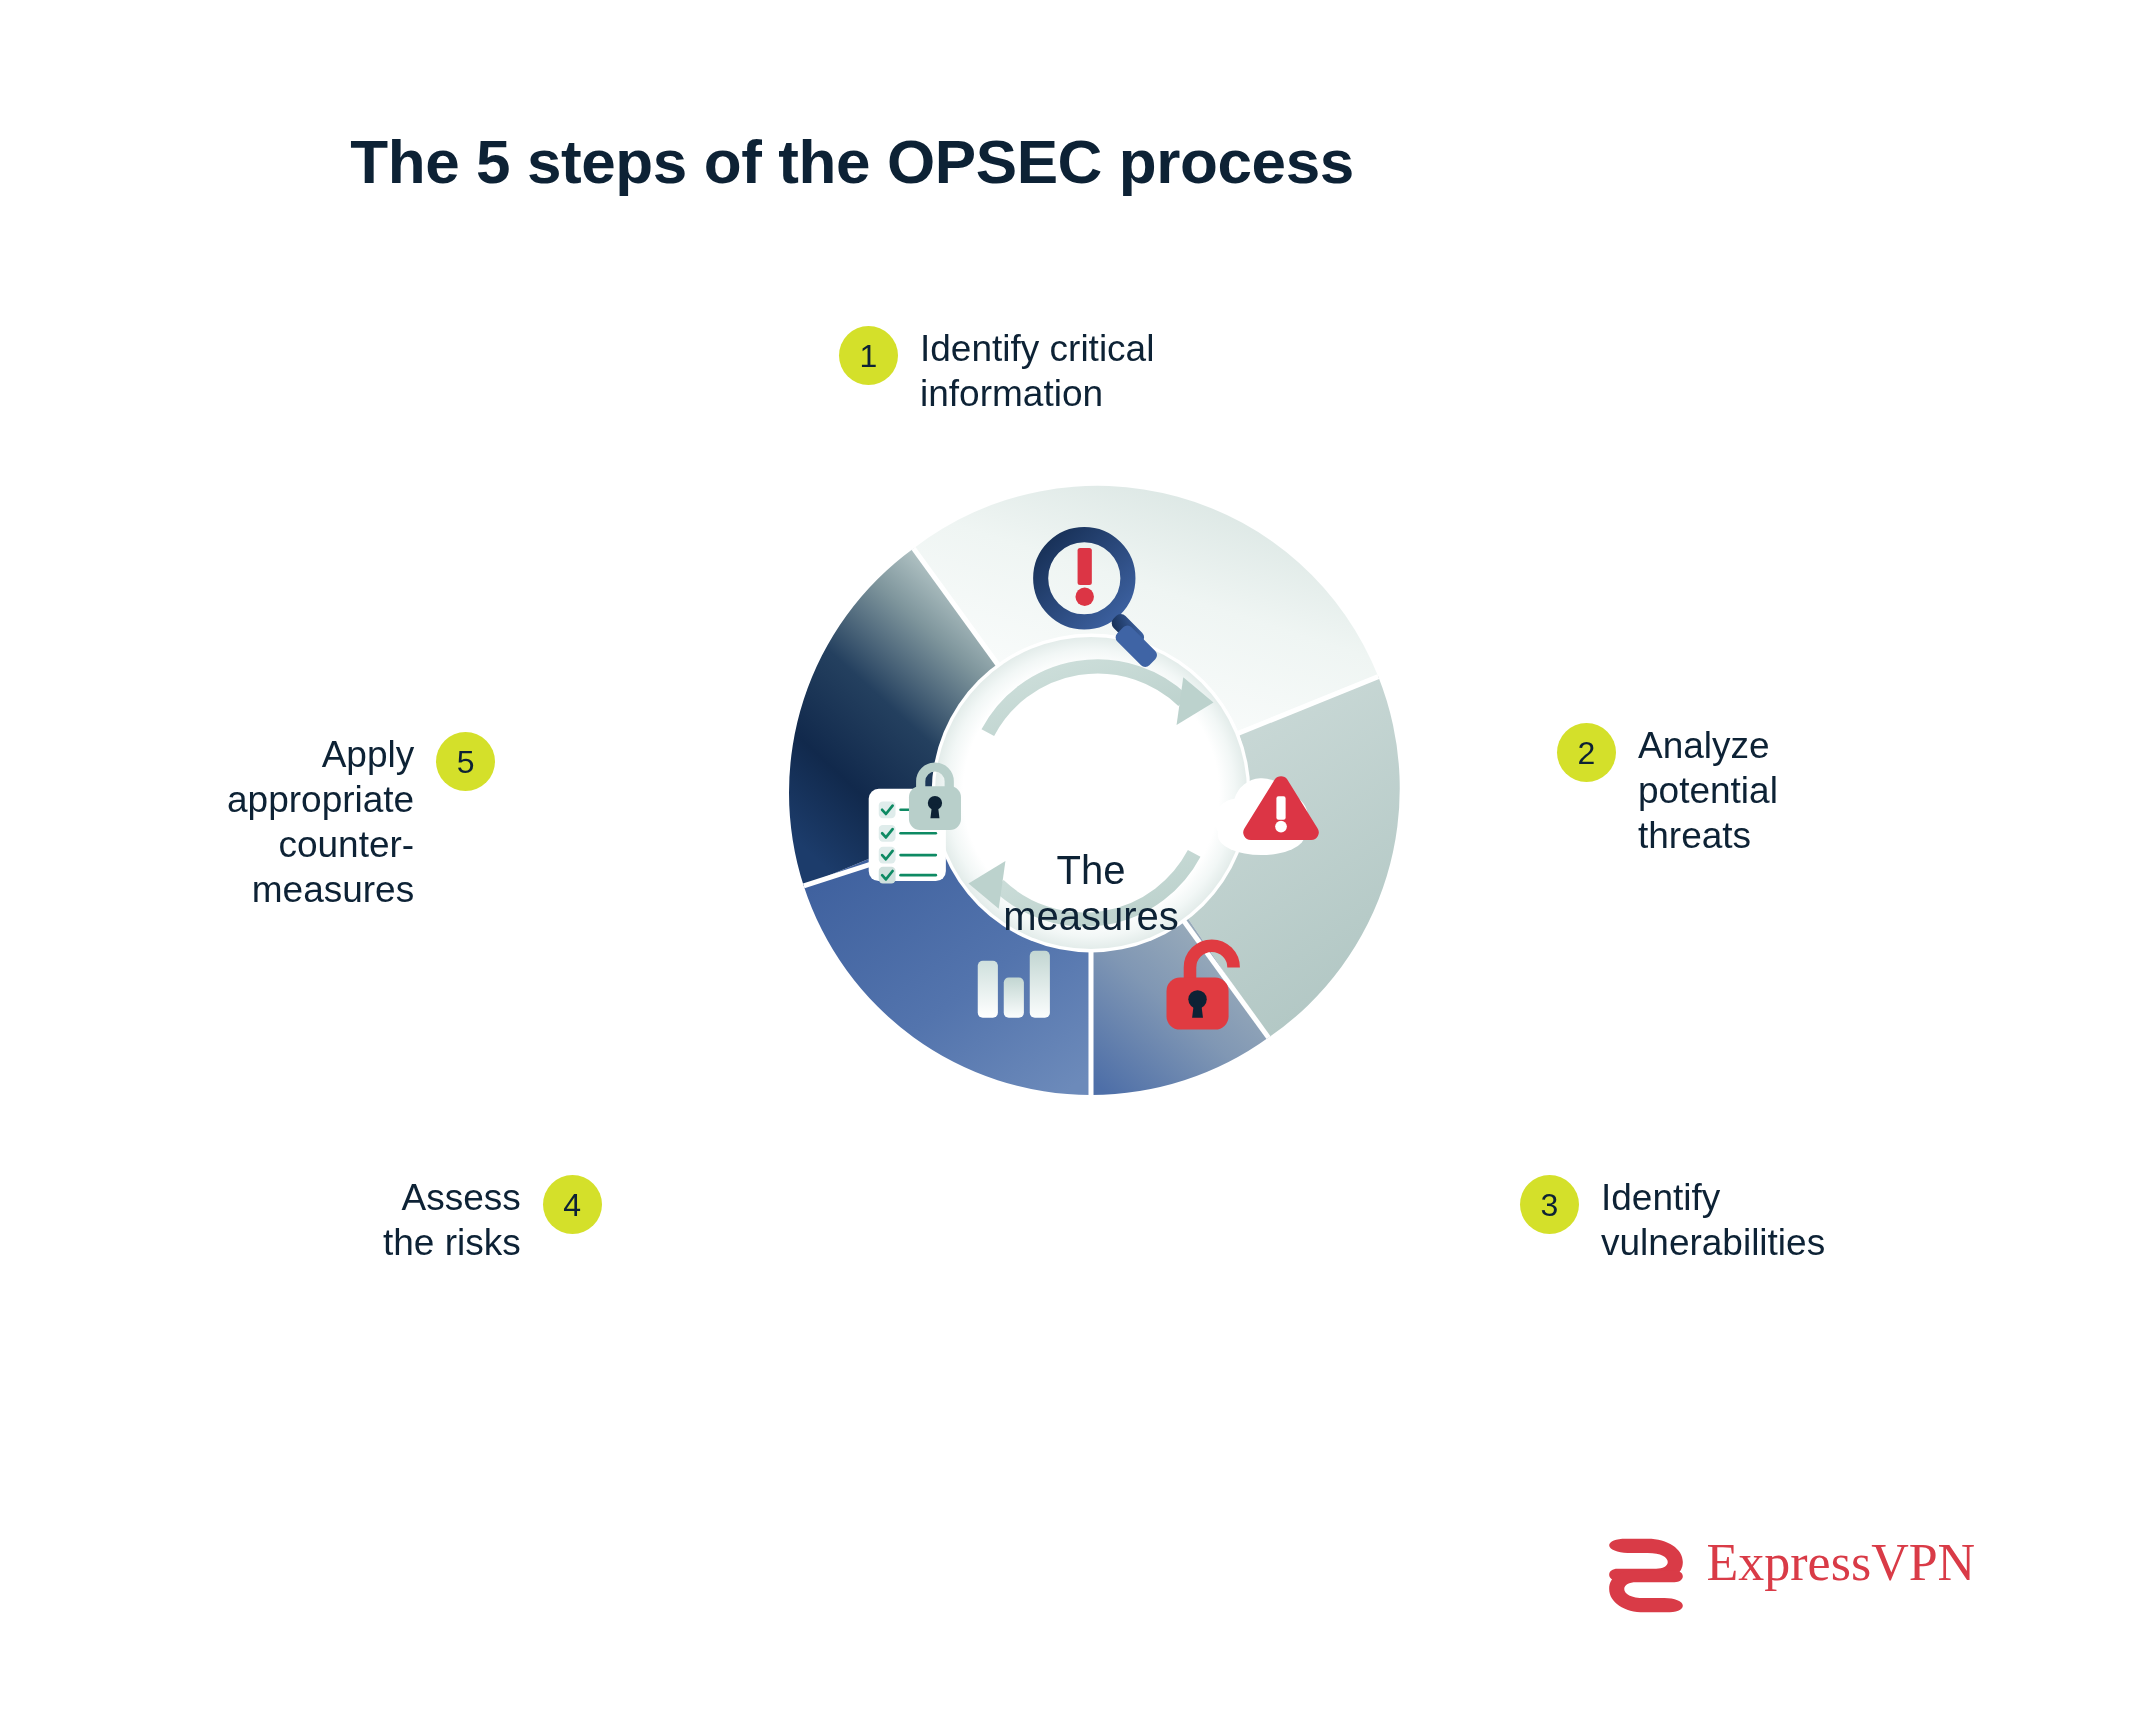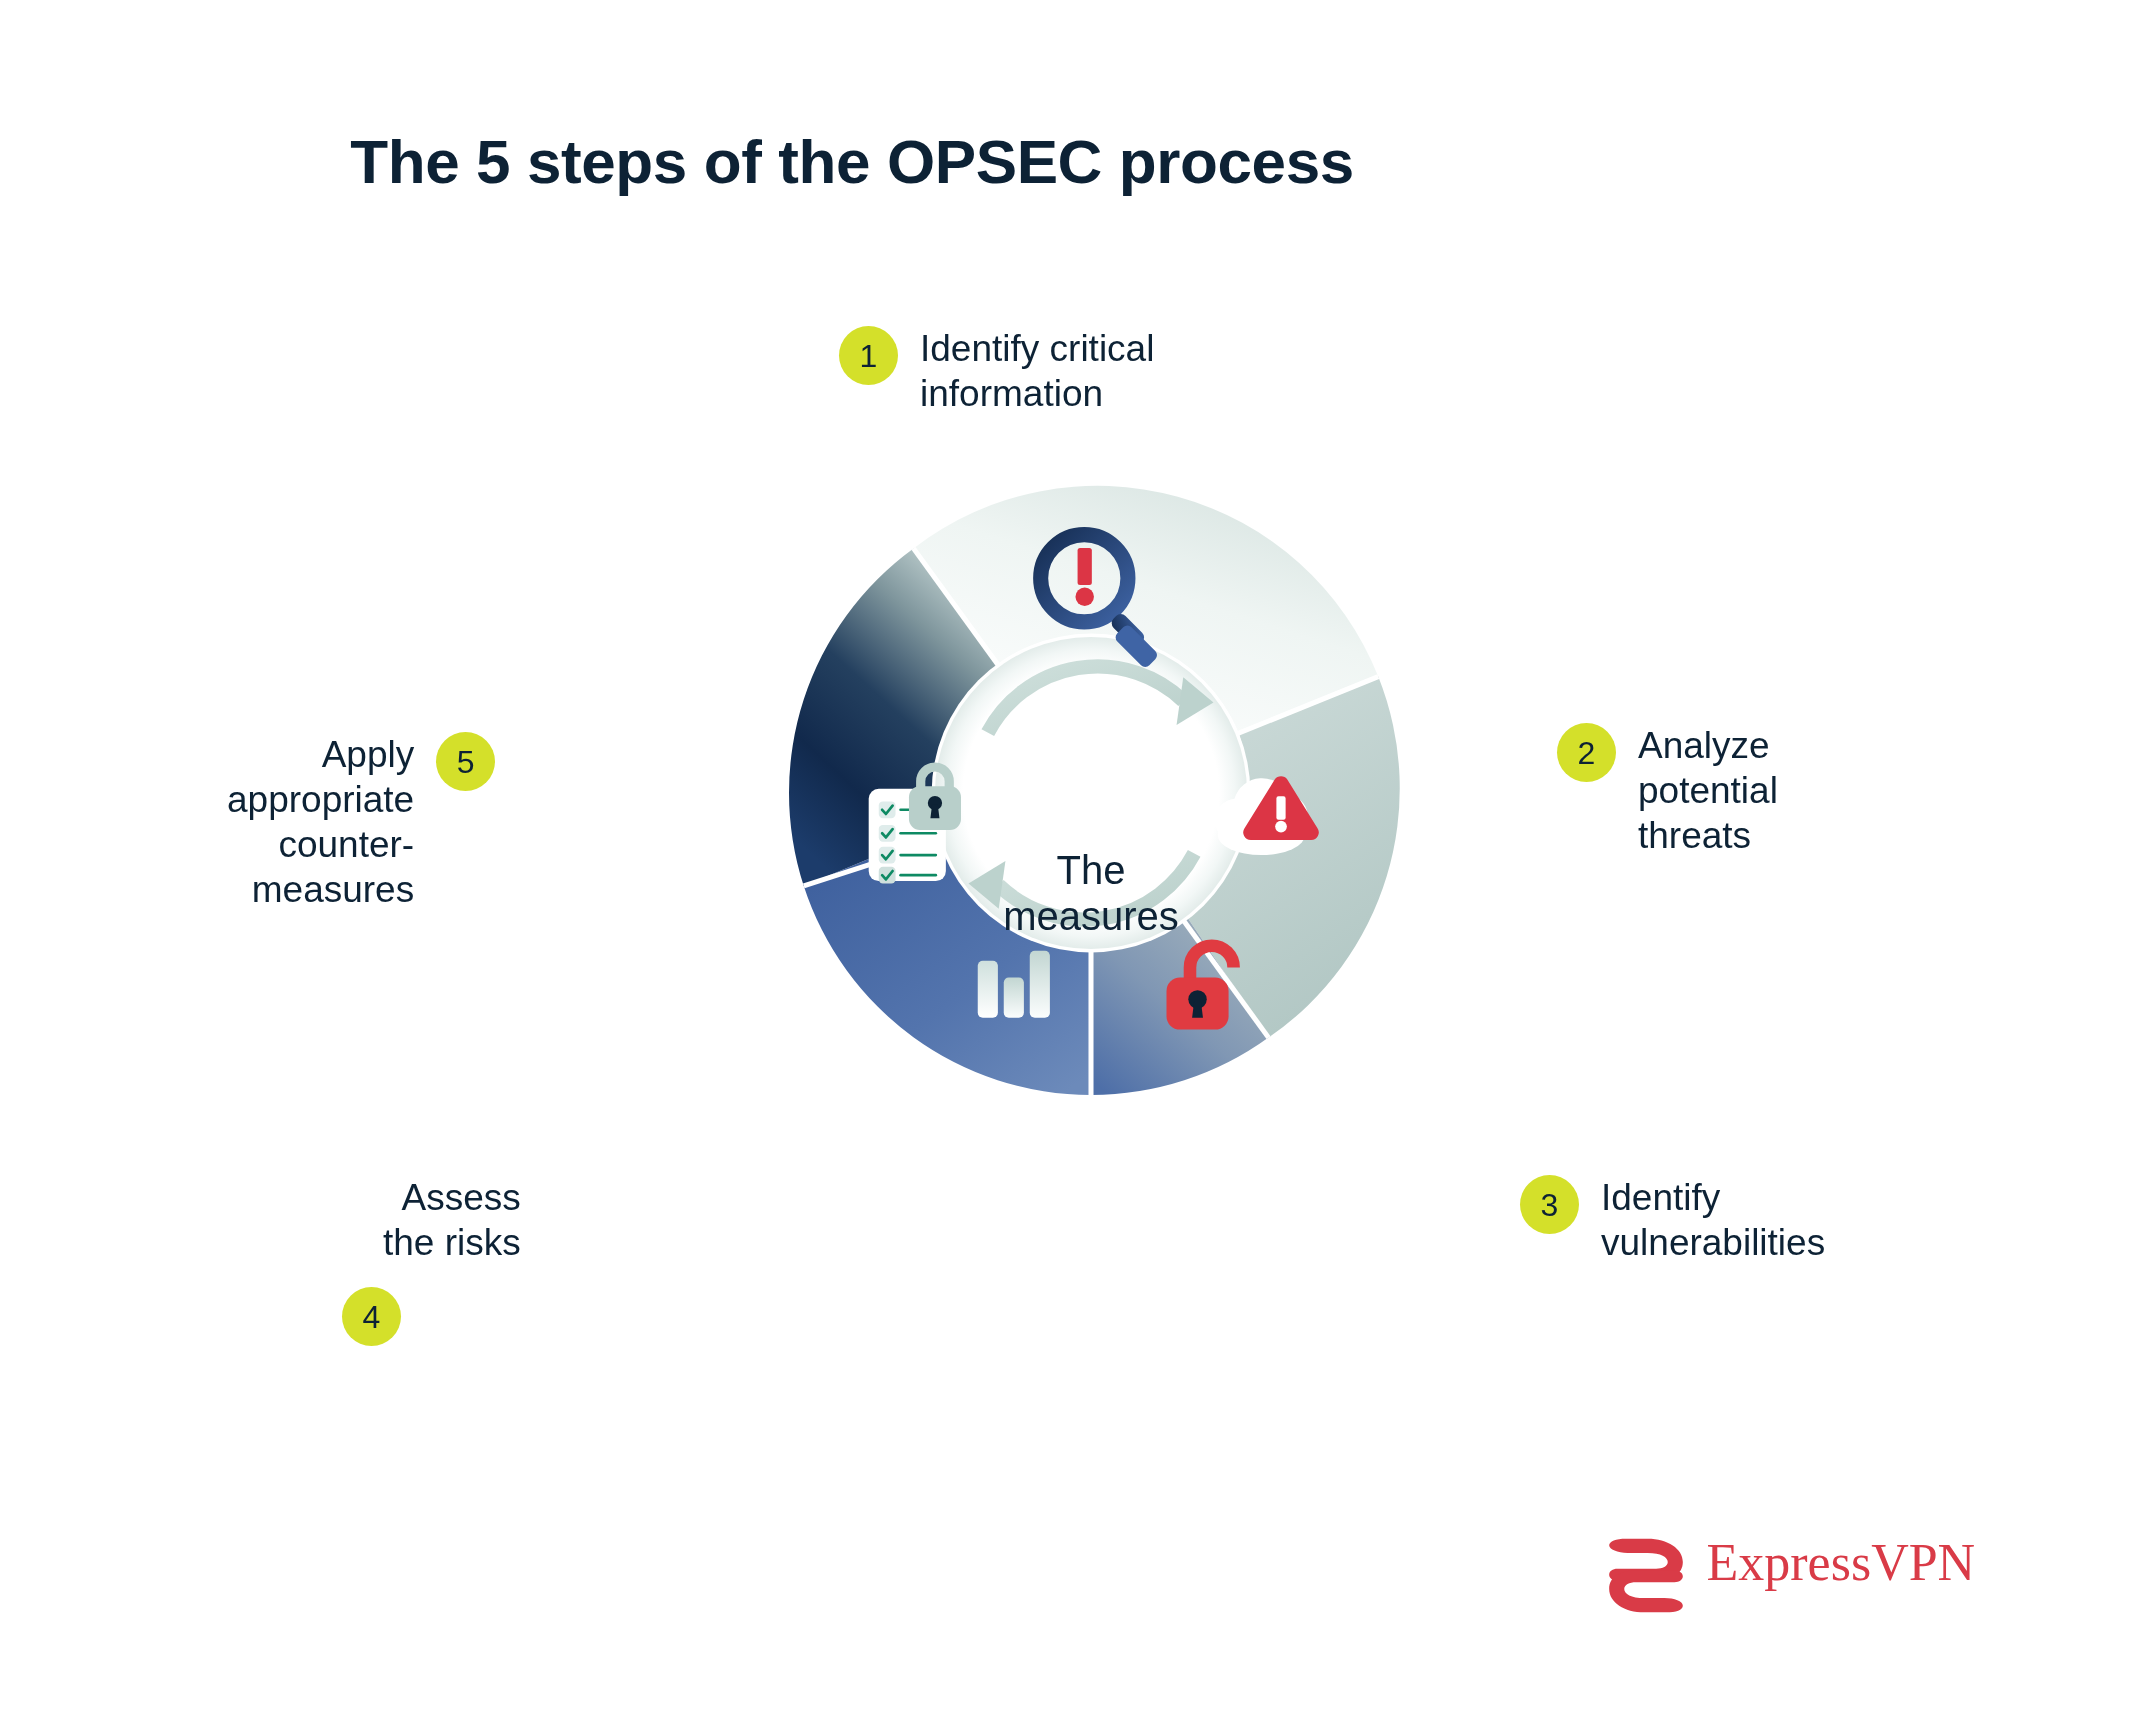--- a/index.html
+++ b/index.html
@@ -82,21 +82,21 @@
     color: #0d2235;
     white-space: pre-line;
   }
   .step-label.align-right { text-align: right; margin-left: 41px; }
   .step-label.align-left  { text-align: left; }
 
   
   #step-1 { left: 839px;  top: 326px;  align-items: flex-start; }
   #step-2 { left: 1557px;  top: 723px;  align-items: flex-start; }
   #step-3 { left: 1520px;  top: 1175px; align-items: flex-start; }
-  #step-4 { left: 342px;   top: 1175px; align-items: flex-start; flex-direction: column; }
+  #step-4 { left: 342px;   top: 1175px; align-items: flex-start; }
   #step-5 { left: 186px;   top: 732px;  align-items: flex-start; }
 
   
   .logo {
     position: absolute;
     left: 1604px;
     top: 1537px;
     display: flex;
     align-items: flex-start;
     gap: 18.5px;

